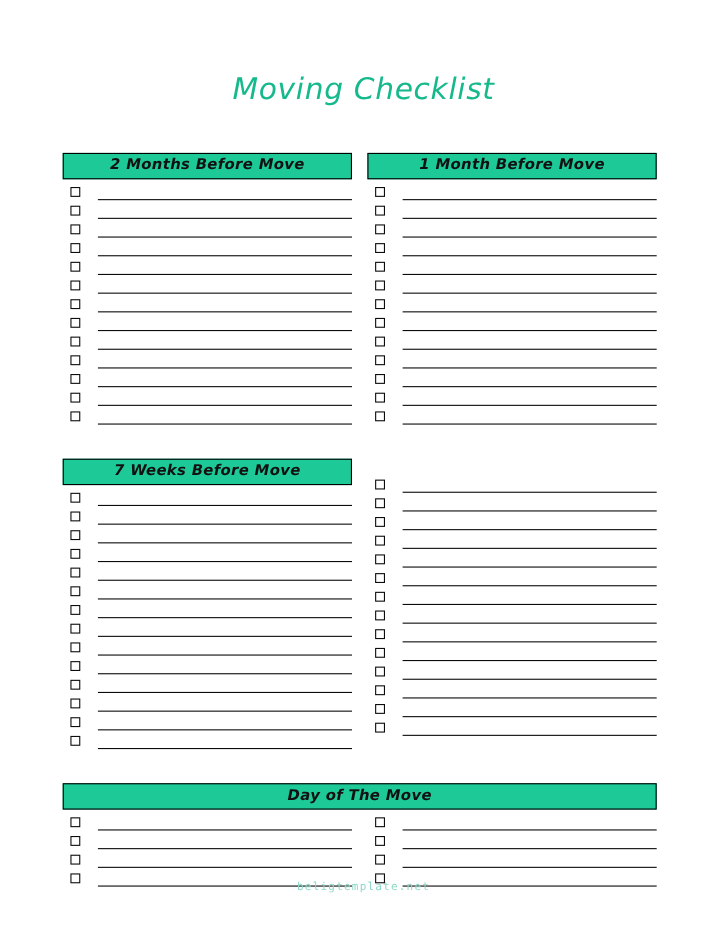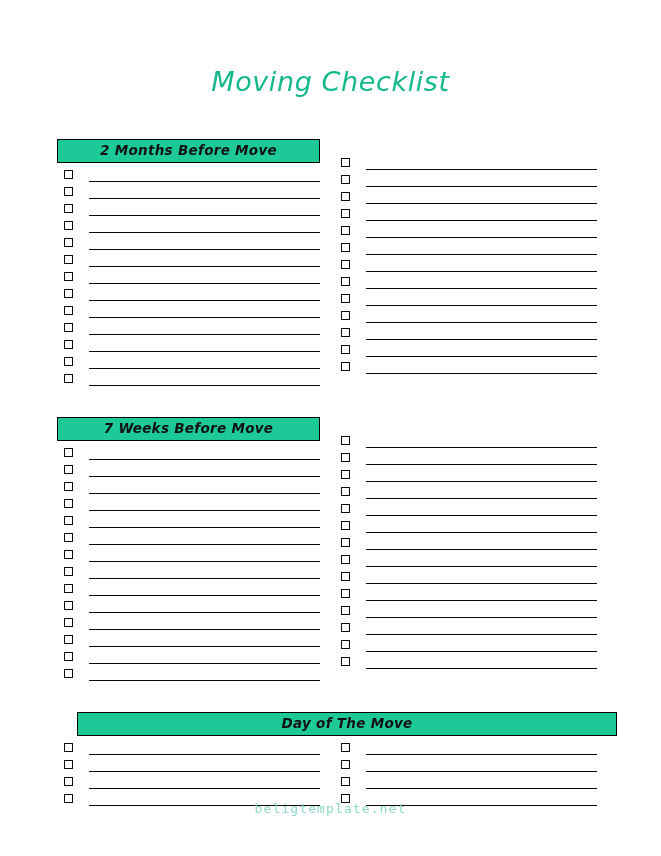--- a/index.html
+++ b/index.html
@@ -69,21 +69,20 @@
     font-style: italic;
     font-weight: 700;
     letter-spacing: 0.3px;
     font-family: "DejaVu Sans", sans-serif;
     overflow: hidden;
     white-space: nowrap;
   }
 
   .section-header.wide {
     width: 540px;
-    margin-left: 20px;
   }
 
   
   .items {
     position: relative;
     padding-top: 4px;
   }
 
   .item {
     position: relative;
@@ -115,21 +114,21 @@
 
   .gap-v { height: 29px; }
 
   
   .footer {
     position: absolute;
     left: 0;
     top: 801px;
     width: 661px;
     text-align: center;
-    font-size: 13px;
+    font-size: 10px;
     letter-spacing: 1.1px;
     color: #8fd8c8;
     font-family: "DejaVu Sans Mono", monospace;
   }
 </style>
 </head>
 <body>
 
 <div class="page">
 
@@ -191,20 +190,21 @@
               <span class="rule"></span>
             </div>
           <div class="item">
               <span class="box"></span>
               <span class="rule"></span>
             </div>
         </div>
       </div>
 
       <div class="col">
+        <div class="section-header">1 Month Before Move</div>
         <div class="items">
           <div class="item">
               <span class="box"></span>
               <span class="rule"></span>
             </div>
           <div class="item">
               <span class="box"></span>
               <span class="rule"></span>
             </div>
           <div class="item">

